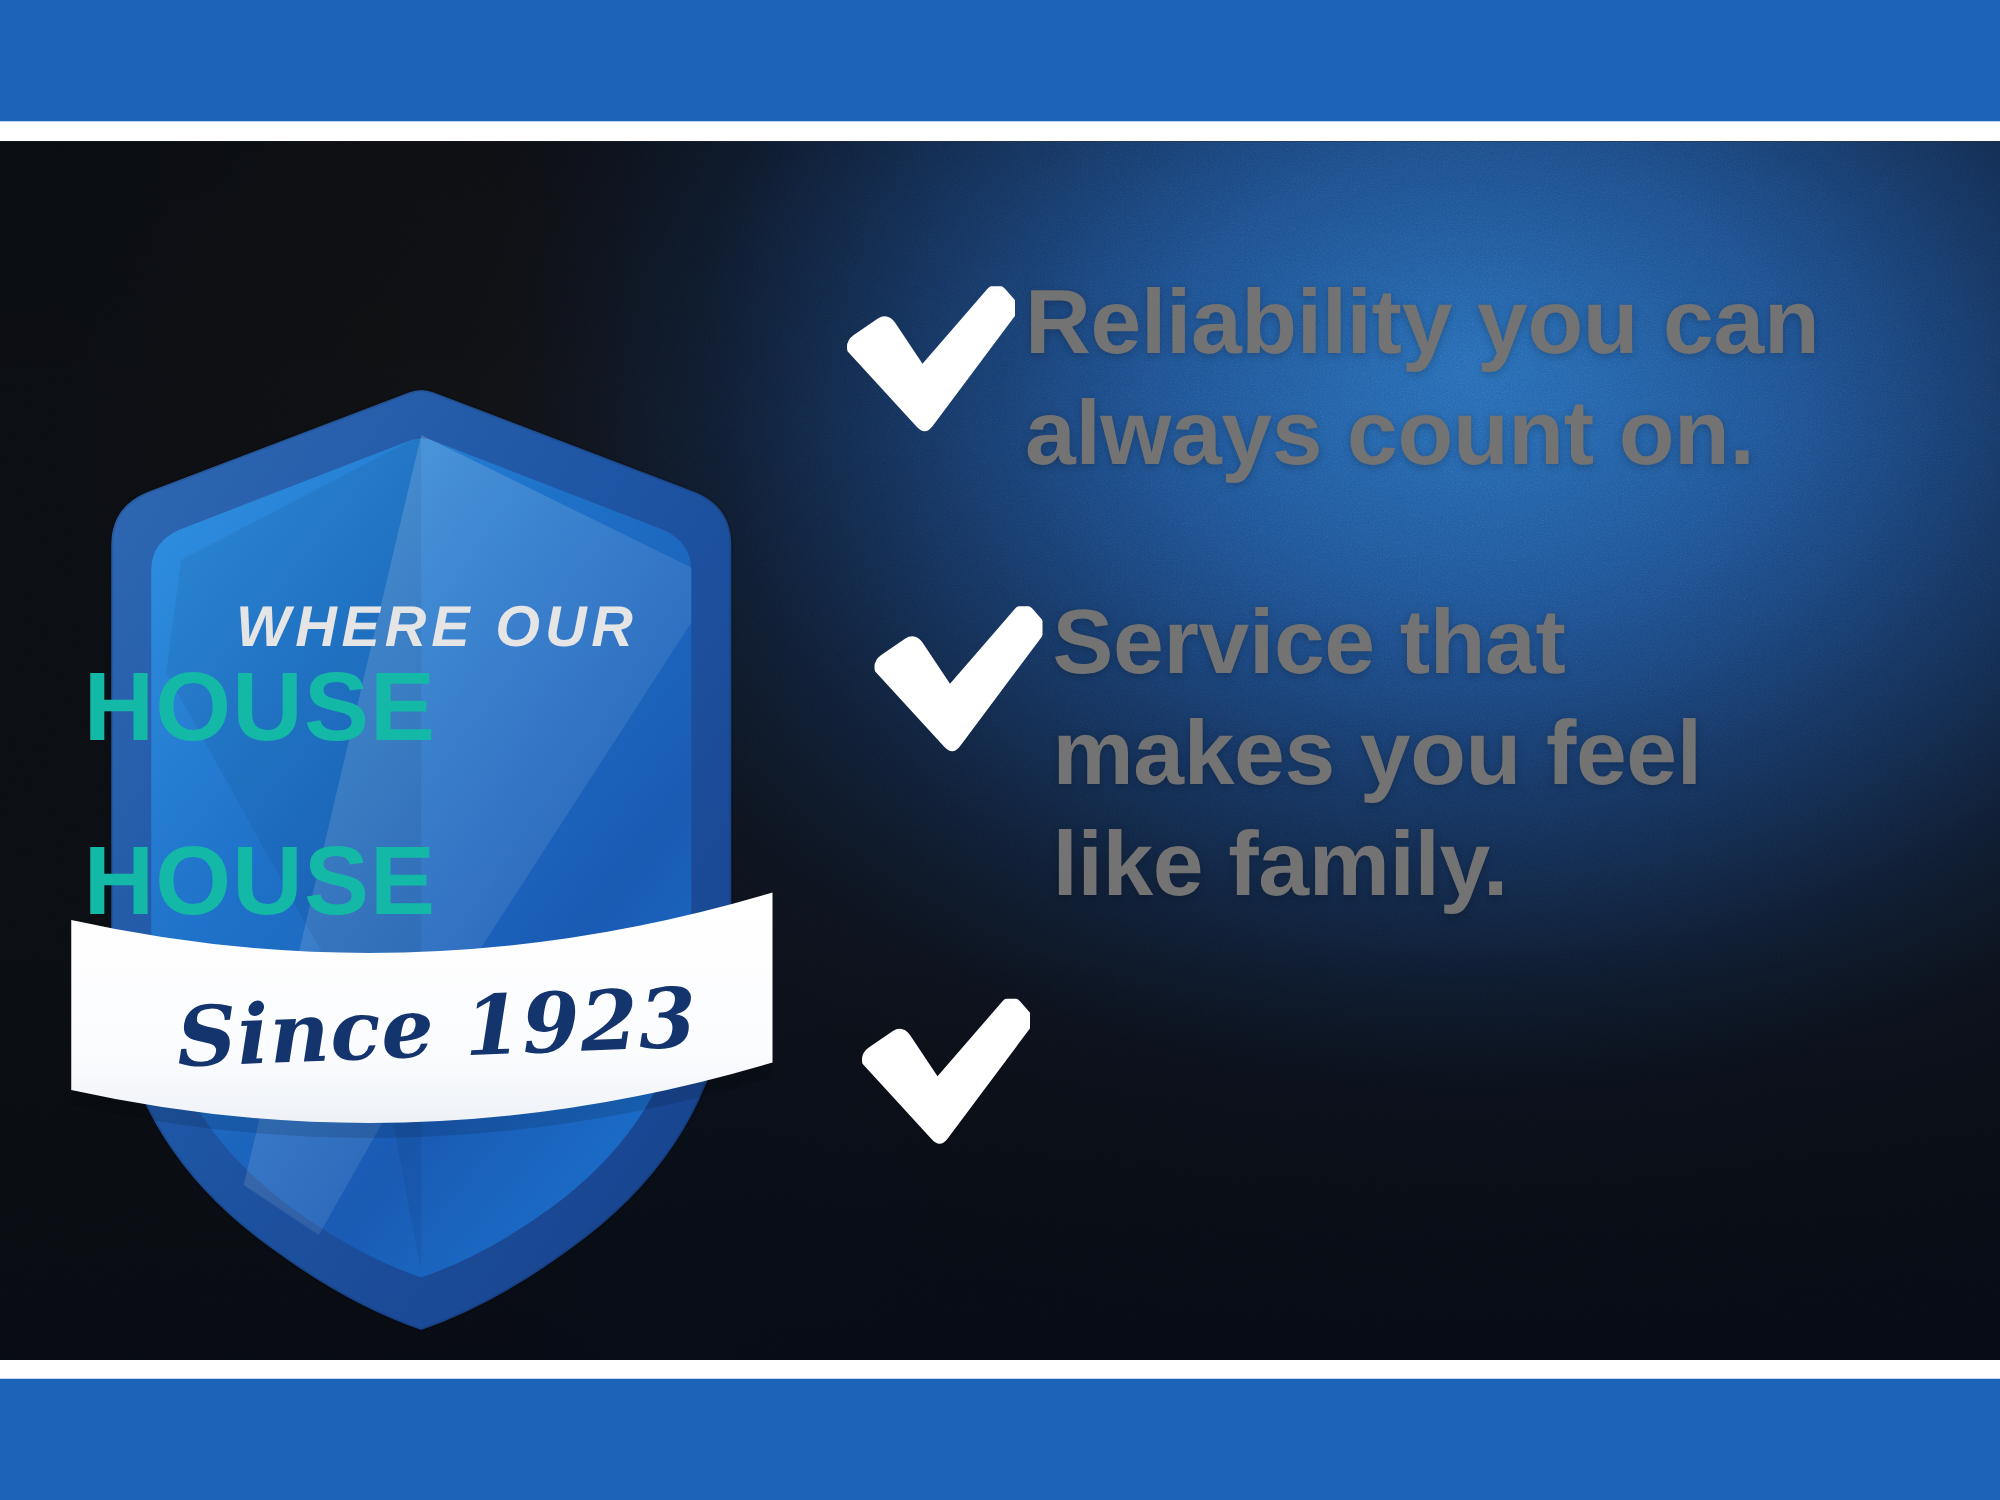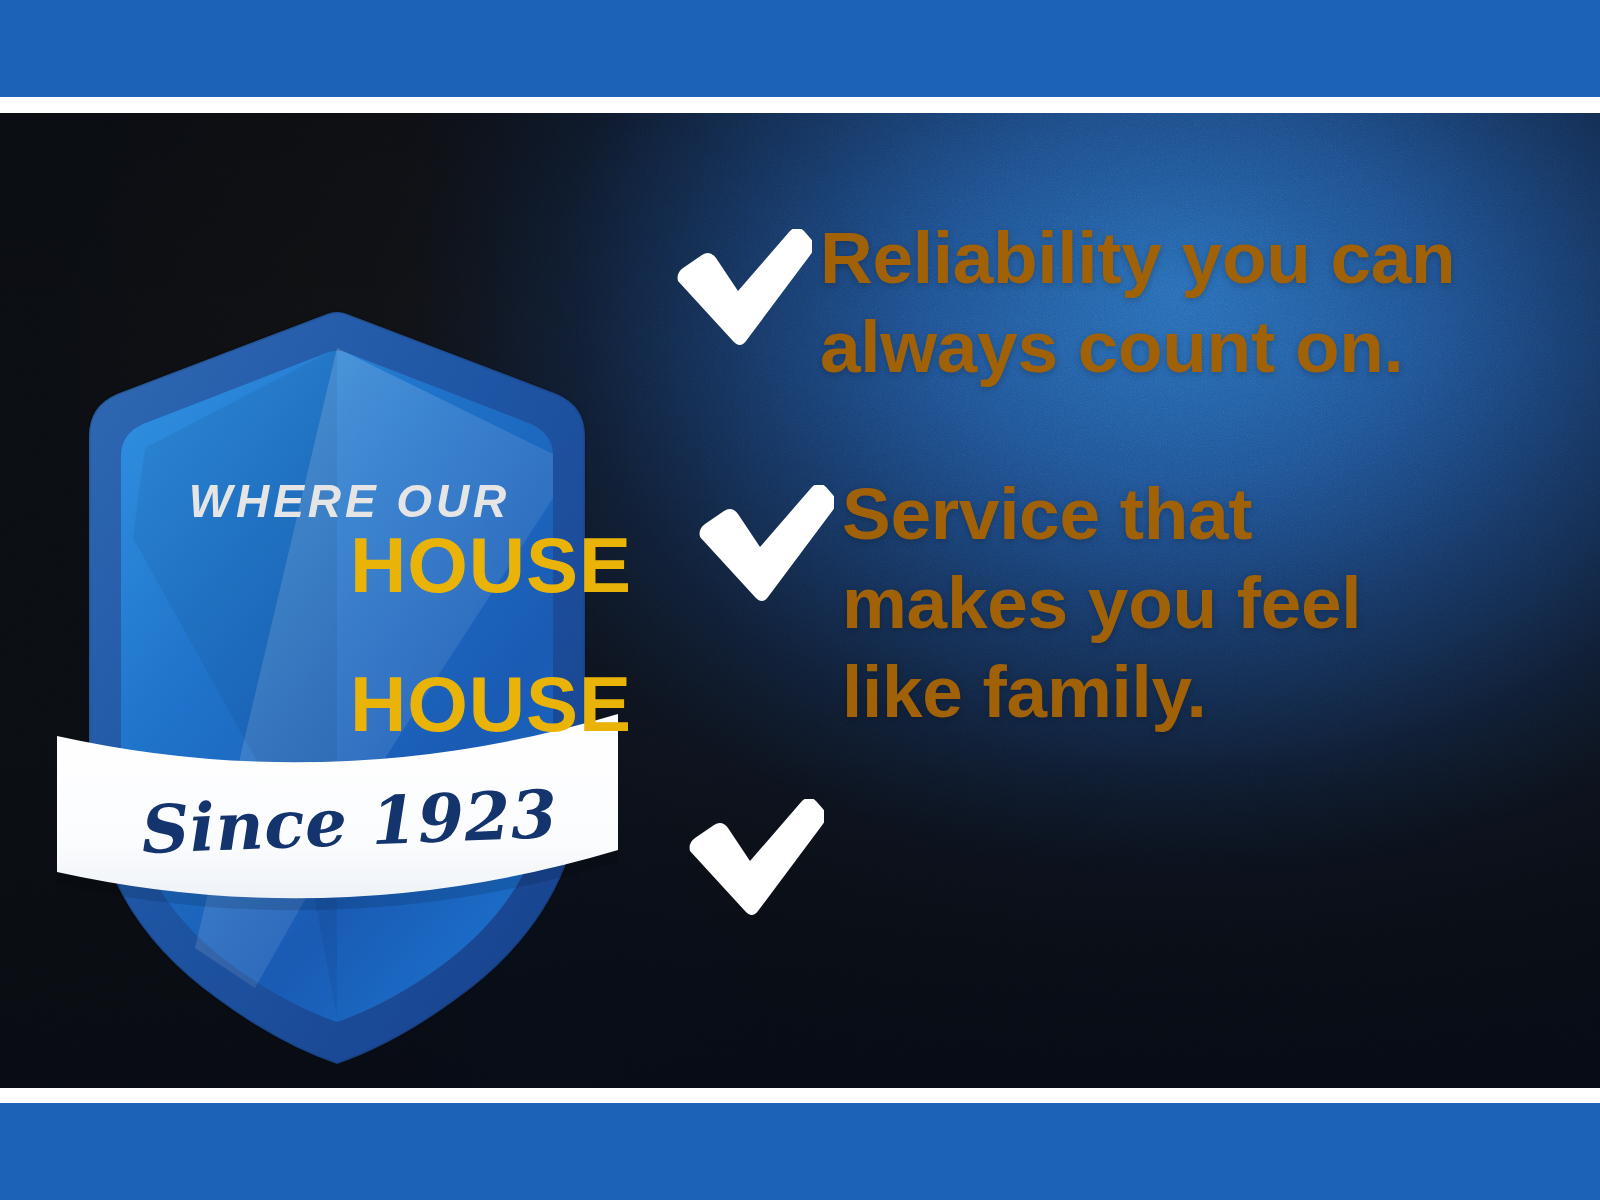--- a/index.html
+++ b/index.html
@@ -111,22 +111,22 @@
     font-weight: 700;
     font-size: 46px;
     letter-spacing: 0.085em;
     text-transform: uppercase;
     font-family: "Liberation Sans", sans-serif;
     font-style: italic;
   }
   .bl-big {
     position: absolute;
     width: 565px;
-    text-align: right;
-    color: #eab308;
+    text-align: left;
+    color: #14b8a6;
     font-weight: 700;
     font-size: 78px;
     letter-spacing: 0.012em;
     text-transform: uppercase;
     font-family: "Liberation Sans", sans-serif;
     line-height: 1;
   }
   #bl1 { top: 186px; left: 12px; }
   #bl2 { top: 238px; left: 12px; }
   #bl3 { top: 327px; left: 12px; }
@@ -164,21 +164,21 @@
   #bullet-2 { top: 570px; left: 12px; }
 
   .check {
     flex: 0 0 auto;
     width: 148px;
     margin-top: 16px;
   }
   .check svg { display: block; width: 140px; height: 118px; }
 
   .bullet-text {
-    color: #a16207;
+    color: #737373;
     font-family: "Liberation Sans", sans-serif;
     font-weight: 700;
     font-size: 73px;
     line-height: 1.22;
     letter-spacing: -0.004em;
     white-space: pre-line;
     text-shadow: 0 2px 7px rgba(0,0,0,0.22);
   }
 </style>
 </head>

